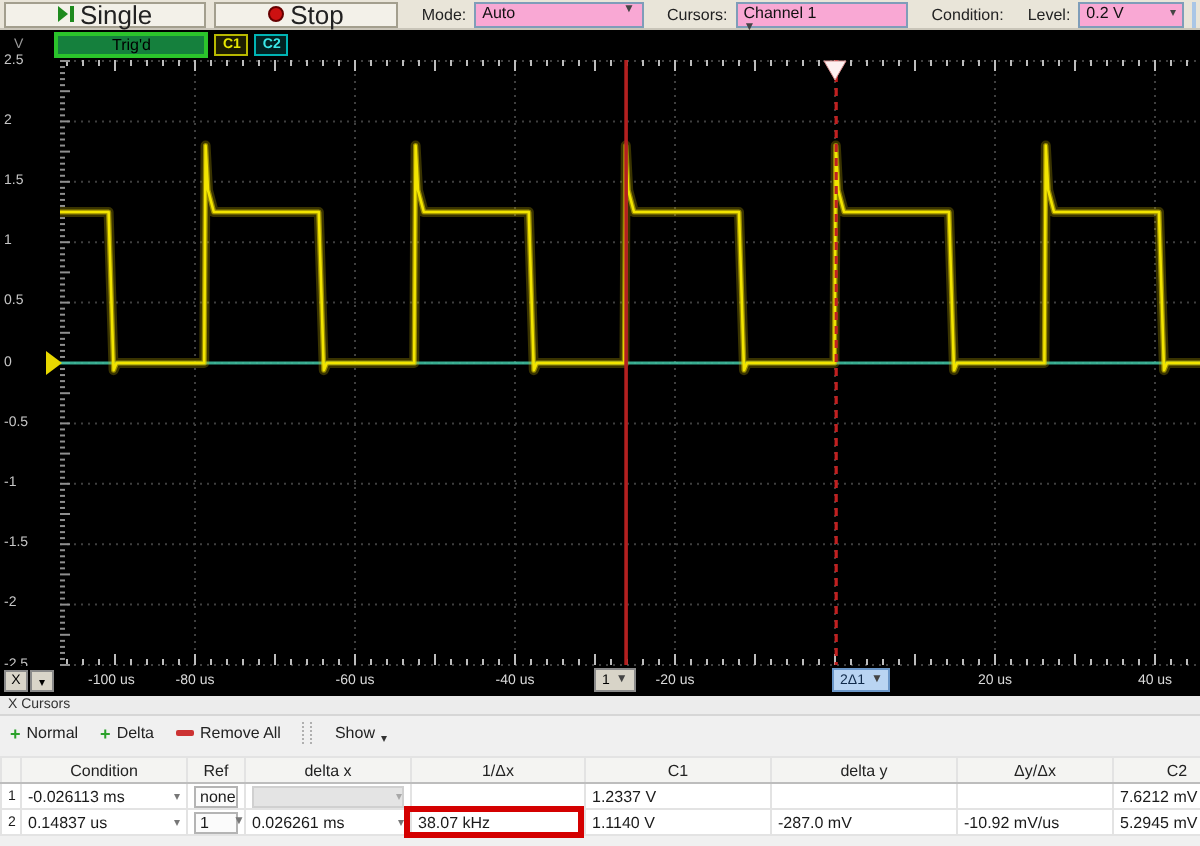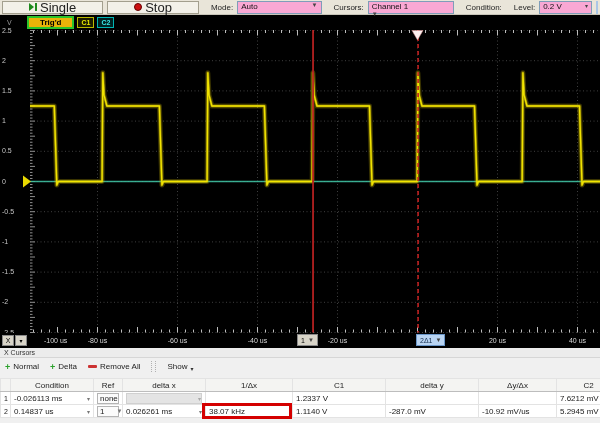--- a/index.html
+++ b/index.html
@@ -23,23 +23,23 @@
     display:flex; align-items:flex-start; justify-content:space-between;
     font-size:8px; color:#111; padding:0 3px; }
   .chev { font-size:6px; color:#444; }
   .w-mode{width:100px;} .w-src{width:102px;flex-direction:column;} .w-cond{width:100px;} .w-lvl{width:62px;}
   .tb-fill { flex:1; height:13px; background:#cfe1f7; border:1px solid #aac6e6; }
 
   
   .statusbar { height:14px; background:#000; display:flex; align-items:center;
     gap:3px; padding:0 2px; }
   .axis-unit { color:#9a9a9a; font-size:7px; width:22px; padding-left:5px; }
-  .trig-box { background:#eab308; border:2px solid #2bc42b; color:#000;
-    font-size:8px; font-weight:bold; height:13px; display:flex;
-    align-items:center; padding:0 11px; }
+  .trig-box { background:#15803d; border:2px solid #2bc42b; color:#000;
+    font-size:8px; font-weight:normal; height:13px; display:flex;
+    align-items:center; padding:0 27px; }
   .badge { font-size:7px; font-weight:bold; height:11px; display:flex;
     align-items:center; padding:0 3px; }
   .badge.c1 { border:1px solid #b8b800; color:#e8e800; background:#1c1c00; }
   .badge.c2 { border:1px solid #00b4b4; color:#3ae8e8; background:#002222; }
   .sample-info { color:#e9e9e9; font-size:8px; margin-left:2px; white-space:nowrap; }
 
   
   .plot { position:relative; height:304px; background:#000; }
   .plot svg { position:absolute; left:0; top:0; }
   .y-label { position:absolute; left:2px; font-size:7px; color:#c6c6c6;

